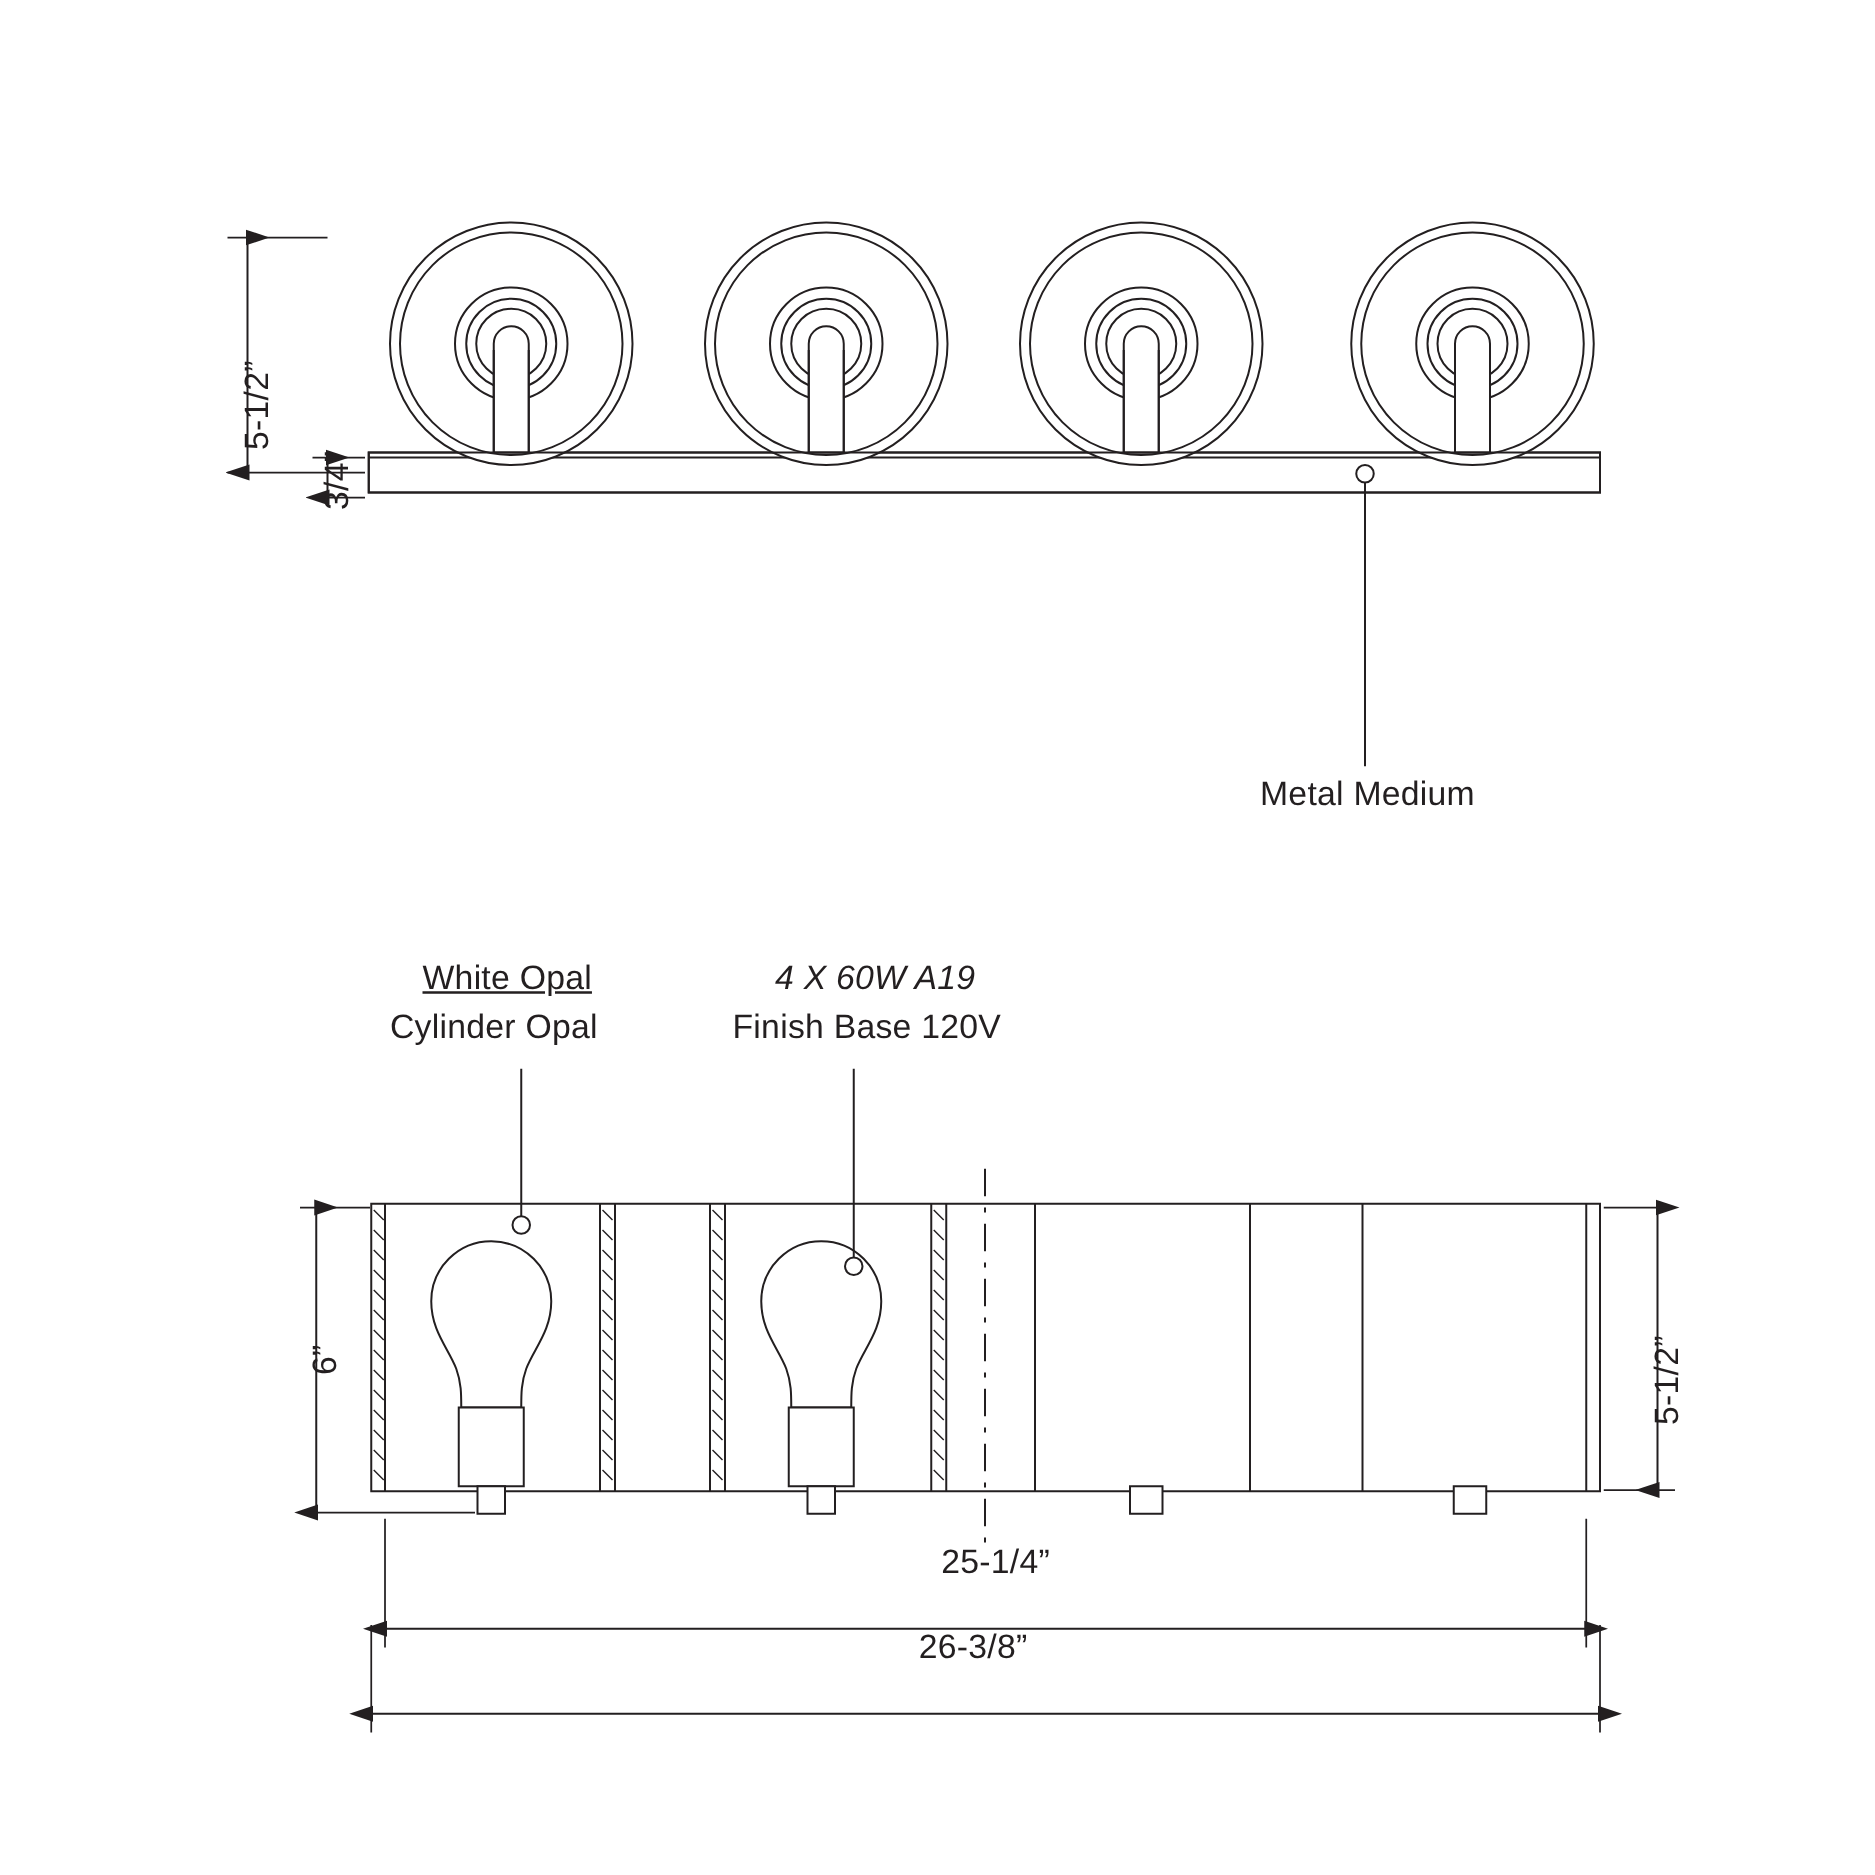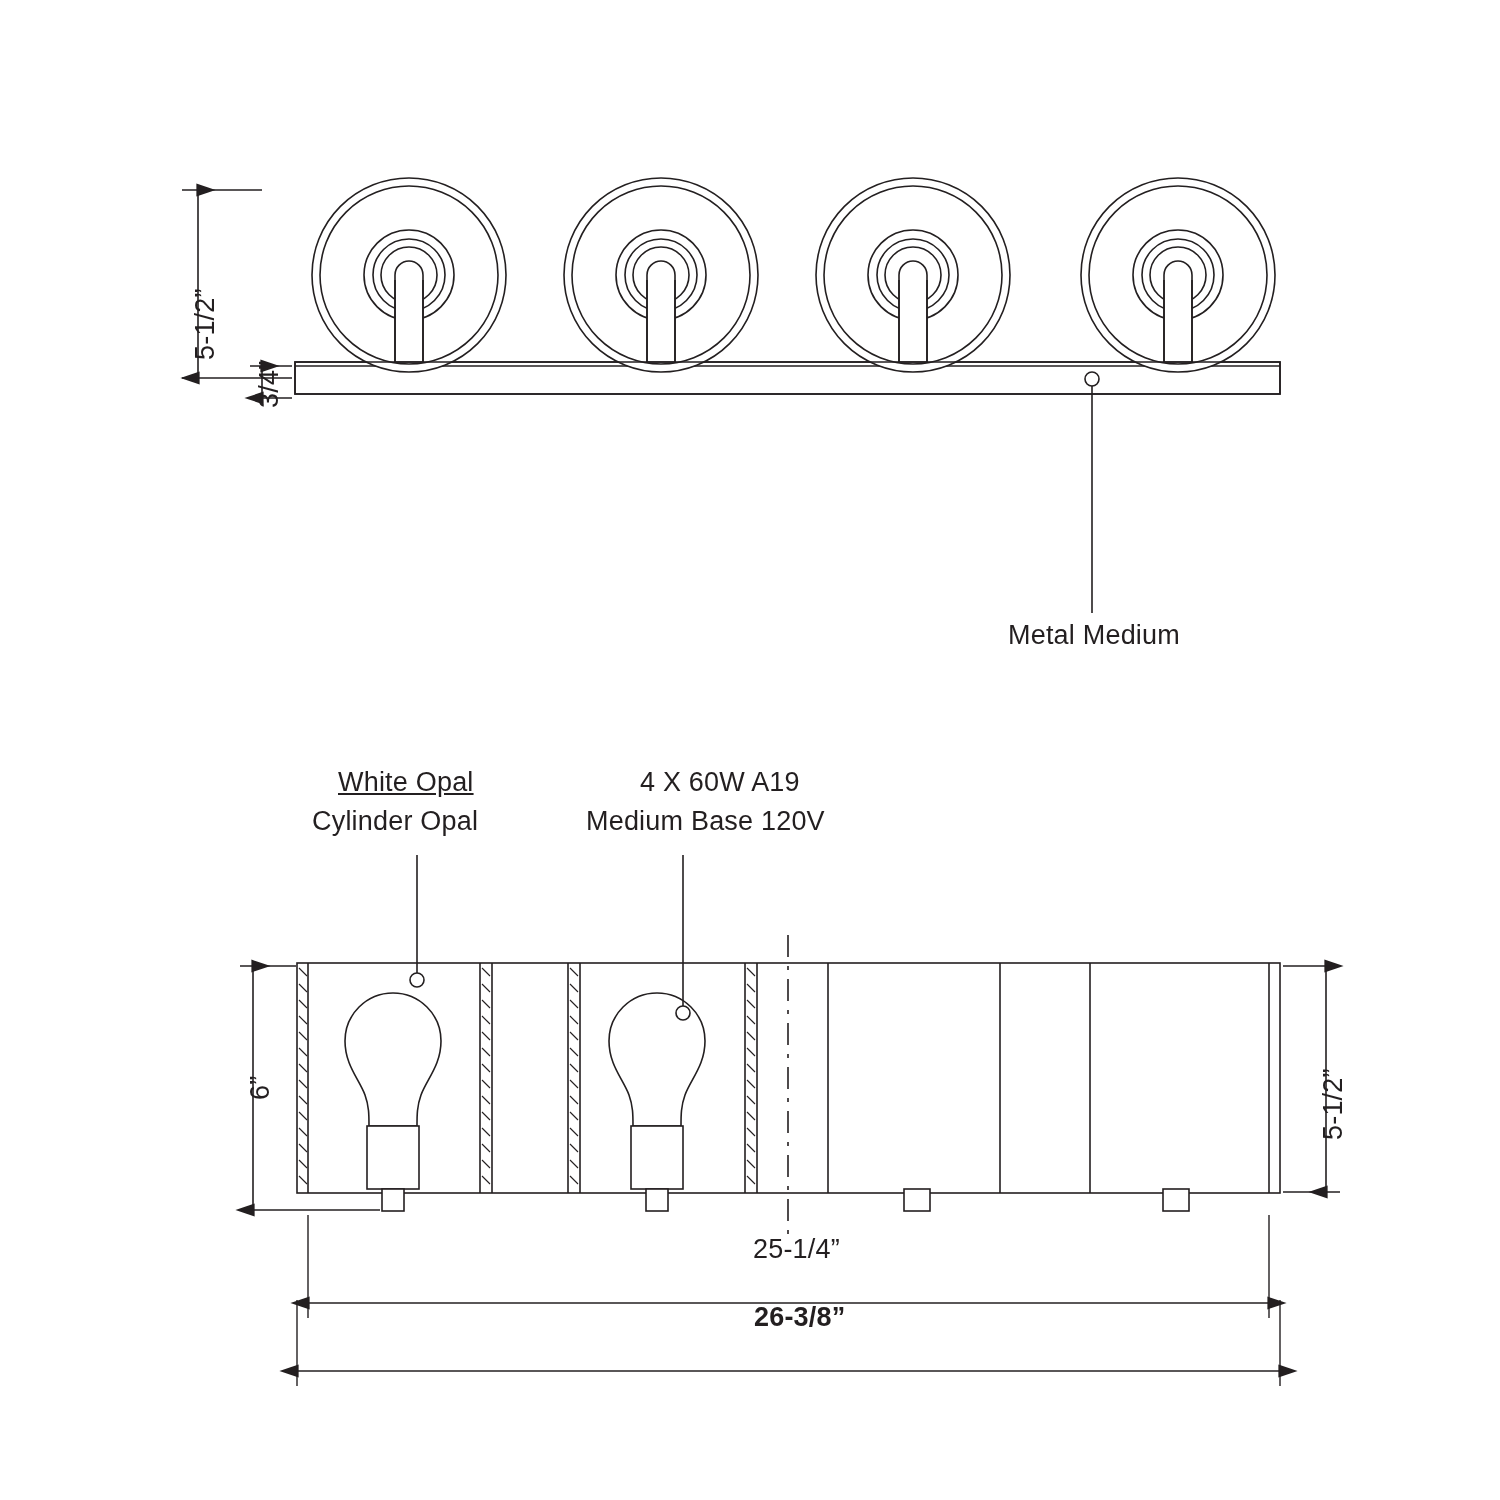--- a/index.html
+++ b/index.html
@@ -275,24 +275,24 @@
 
   <div class="lbl rot" style="left:188px; top:360px;">5-1/2”</div>
 
   <div class="lbl rot" style="left:252px; top:408px;">3/4”</div>
 
   <div class="lbl" style="left:1008px; top:618px;">Metal Medium</div>
 
   <div class="lbl" style="left:338px; top:765px;text-decoration:underline;">White Opal</div>
   <div class="lbl" style="left:312px; top:804px;">Cylinder Opal</div>
 
-  <div class="lbl" style="left:640px; top:765px;">4 X 60W A19</div>
-  <div class="lbl" style="left:586px; top:804px;">Medium Base 120V</div>
+  <div class="lbl" style="left:620px; top:765px;font-style:italic;">4 X 60W A19</div>
+  <div class="lbl" style="left:586px; top:804px;">Finish Base 120V</div>
 
   <div class="lbl rot" style="left:243px; top:1100px;">6”</div>
 
   <div class="lbl rot" style="left:1316px; top:1140px;">5-1/2”</div>
 
   <div class="lbl" style="left:753px; top:1232px;">25-1/4”</div>
 
-  <div class="lbl" style="left:754px; top:1300px;font-weight:bold;">26-3/8”</div>
+  <div class="lbl" style="left:735px; top:1300px;">26-3/8”</div>
 
 </div>
 
 </body></html>

